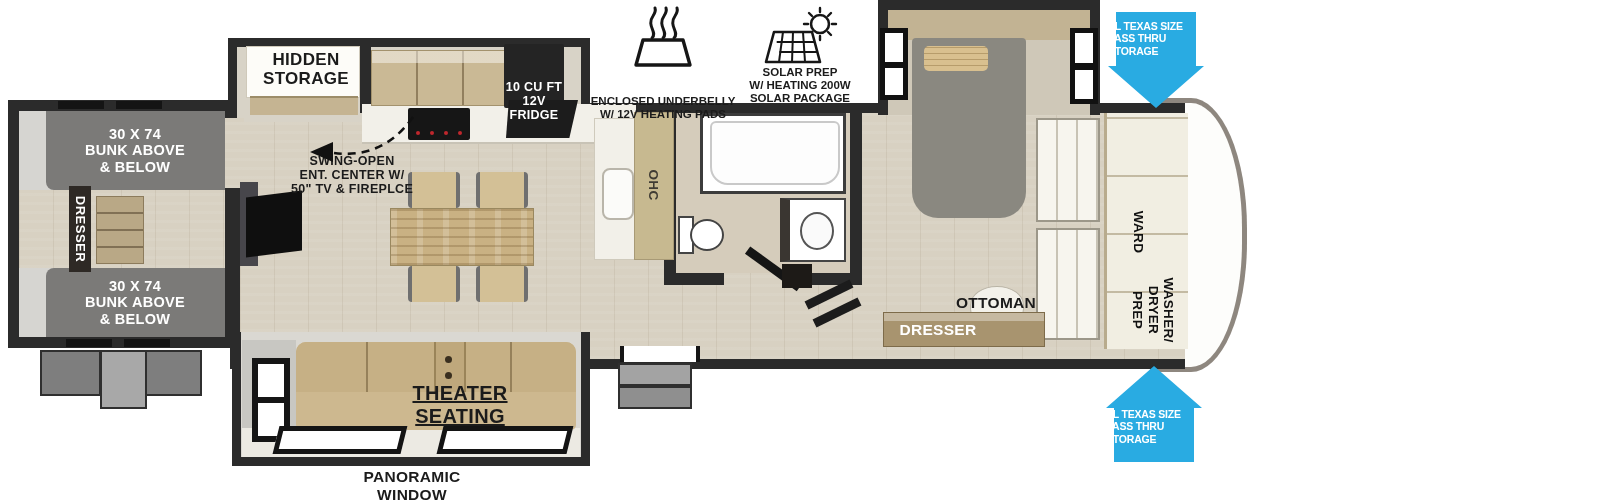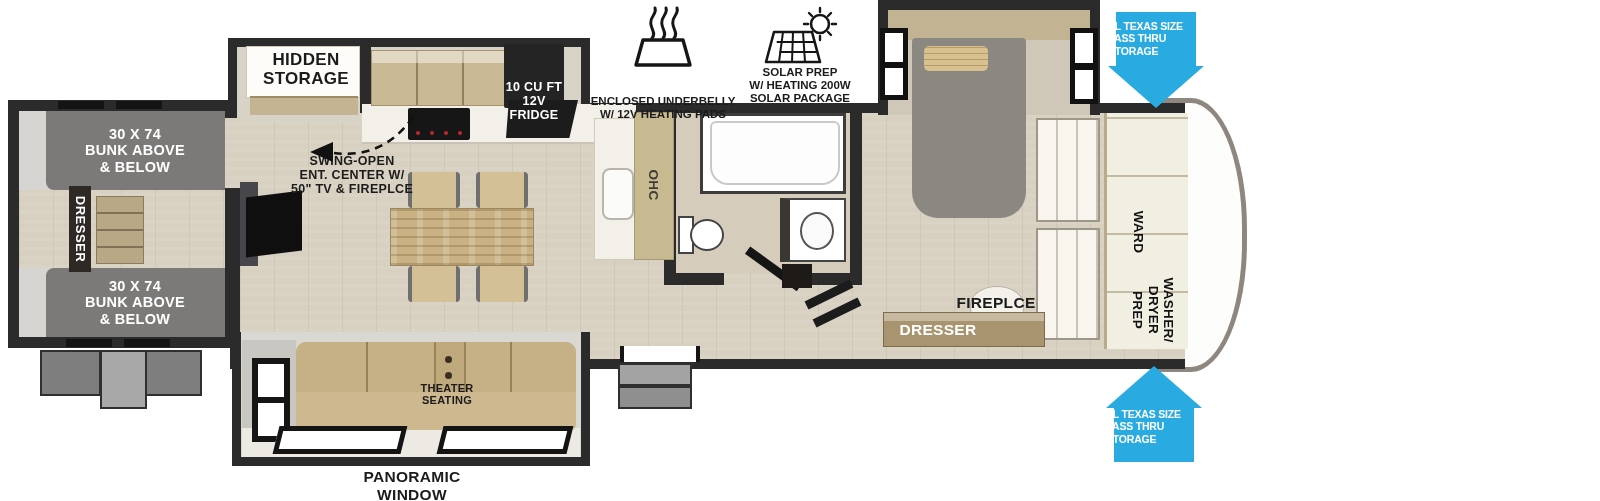--- a/index.html
+++ b/index.html
@@ -120,21 +120,21 @@
   <div class="abs" style="left:242px;top:340px;width:54px;height:88px;background:#c8c7c2;z-index:4;"></div>
   <div class="abs" style="left:252px;top:358px;width:38px;height:84px;background:#fff;border:6px solid #151515;box-sizing:border-box;z-index:5;
               background-image:linear-gradient(180deg,rgba(0,0,0,0) 0 46%,#151515 46% 54%,rgba(0,0,0,0) 54%);"></div>
 
   <div class="abs" style="left:296px;top:342px;width:280px;height:88px;background:#cdb88f;border-radius:10px 10px 5px 5px;z-index:5;"></div>
   <div class="abs" style="left:296px;top:342px;width:280px;height:50px;background:#c6b085;border-radius:10px 10px 0 0;z-index:5;
               background-image:repeating-linear-gradient(90deg,rgba(0,0,0,0) 0 70px,rgba(110,90,55,.55) 70px 72px);"></div>
   <div class="abs" style="left:434px;top:342px;width:28px;height:50px;background:#bfa87c;border-left:2px solid #9a8459;border-right:2px solid #9a8459;z-index:6;"></div>
   <div class="abs" style="left:445px;top:356px;width:7px;height:7px;border-radius:50%;background:#3a2f1f;z-index:7;"></div>
   <div class="abs" style="left:445px;top:372px;width:7px;height:7px;border-radius:50%;background:#3a2f1f;z-index:7;"></div>
-  <div class="lbl" style="left:387px;top:382px;width:120px;font-size:11px;">THEATER
+  <div class="lbl" style="left:400px;top:382px;width:120px;font-size:20px;text-decoration:underline;">THEATER
 SEATING</div>
 
   <div class="abs" style="left:276px;top:426px;width:128px;height:28px;background:#fff;border:5px solid #141414;box-sizing:border-box;transform:skewX(-14deg);z-index:5;"></div>
   <div class="abs" style="left:440px;top:426px;width:130px;height:28px;background:#fff;border:5px solid #141414;box-sizing:border-box;transform:skewX(-14deg);z-index:5;"></div>
   <div class="lbl" style="left:332px;top:468px;width:160px;font-size:15.5px;">PANORAMIC
 WINDOW</div>
 
   <div class="abs" style="left:620px;top:346px;width:72px;height:16px;background:#fff;border-left:4px solid #161616;border-right:4px solid #161616;z-index:4;"></div>
   <div class="abs" style="left:618px;top:363px;width:74px;height:23px;background:#a3a3a3;border:2px solid #2f2f2f;box-sizing:border-box;z-index:4;"></div>
   <div class="abs" style="left:618px;top:386px;width:74px;height:23px;background:#8f8f8f;border:2px solid #2f2f2f;box-sizing:border-box;z-index:4;"></div>
@@ -165,21 +165,21 @@
   <div class="abs" style="left:880px;top:28px;width:28px;height:72px;background:#fff;border:5px solid #111;box-sizing:border-box;z-index:5;
               background-image:linear-gradient(180deg,rgba(0,0,0,0) 0 46%,#111 46% 56%,rgba(0,0,0,0) 56%);"></div>
   <div class="abs" style="left:1070px;top:28px;width:28px;height:76px;background:#fff;border:5px solid #111;box-sizing:border-box;z-index:5;
               background-image:linear-gradient(180deg,rgba(0,0,0,0) 0 46%,#111 46% 56%,rgba(0,0,0,0) 56%);"></div>
 
   <div class="abs" style="left:912px;top:38px;width:114px;height:180px;background:#8a8880;border-radius:4px 4px 26px 26px;z-index:5;"></div>
   <div class="abs" style="left:924px;top:46px;width:64px;height:25px;background:#d9c08f;border-radius:5px;
               background-image:repeating-linear-gradient(0deg,rgba(0,0,0,0) 0 5px,rgba(120,90,40,.35) 5px 6px);z-index:6;"></div>
 
   <div class="abs" style="left:970px;top:286px;width:52px;height:36px;background:#f3f1ea;border:1px solid #b9b4a6;border-radius:50% 50% 40% 40%;z-index:4;"></div>
-  <div class="lbl" style="left:938px;top:294px;width:116px;font-size:15.5px;z-index:6;">FIREPLCE</div>
+  <div class="lbl" style="left:938px;top:294px;width:116px;font-size:15.5px;z-index:6;">OTTOMAN</div>
   <div class="abs" style="left:883px;top:312px;width:160px;height:33px;background:#a8946f;border:1px solid #7d6b4a;
               background-image:linear-gradient(180deg,rgba(255,255,255,.35) 0 8px,rgba(0,0,0,0) 8px);z-index:5;"></div>
   <div class="lbl white" style="left:880px;top:321px;width:116px;font-size:15.5px;z-index:6;">DRESSER</div>
 
   <div class="abs" style="left:1036px;top:118px;width:64px;height:104px;background:#f7f5ee;border:2px solid #9c9789;box-sizing:border-box;
               background-image:repeating-linear-gradient(90deg,rgba(0,0,0,0) 0 18px,rgba(130,120,95,.4) 18px 20px);z-index:4;"></div>
   <div class="abs" style="left:1036px;top:228px;width:64px;height:112px;background:#f7f5ee;border:2px solid #9c9789;box-sizing:border-box;
               background-image:repeating-linear-gradient(90deg,rgba(0,0,0,0) 0 18px,rgba(130,120,95,.4) 18px 20px);z-index:4;"></div>
 
   <div class="abs" style="left:1104px;top:113px;width:81px;height:236px;background:#f1eee2;border-left:3px solid #b8ab8d;

